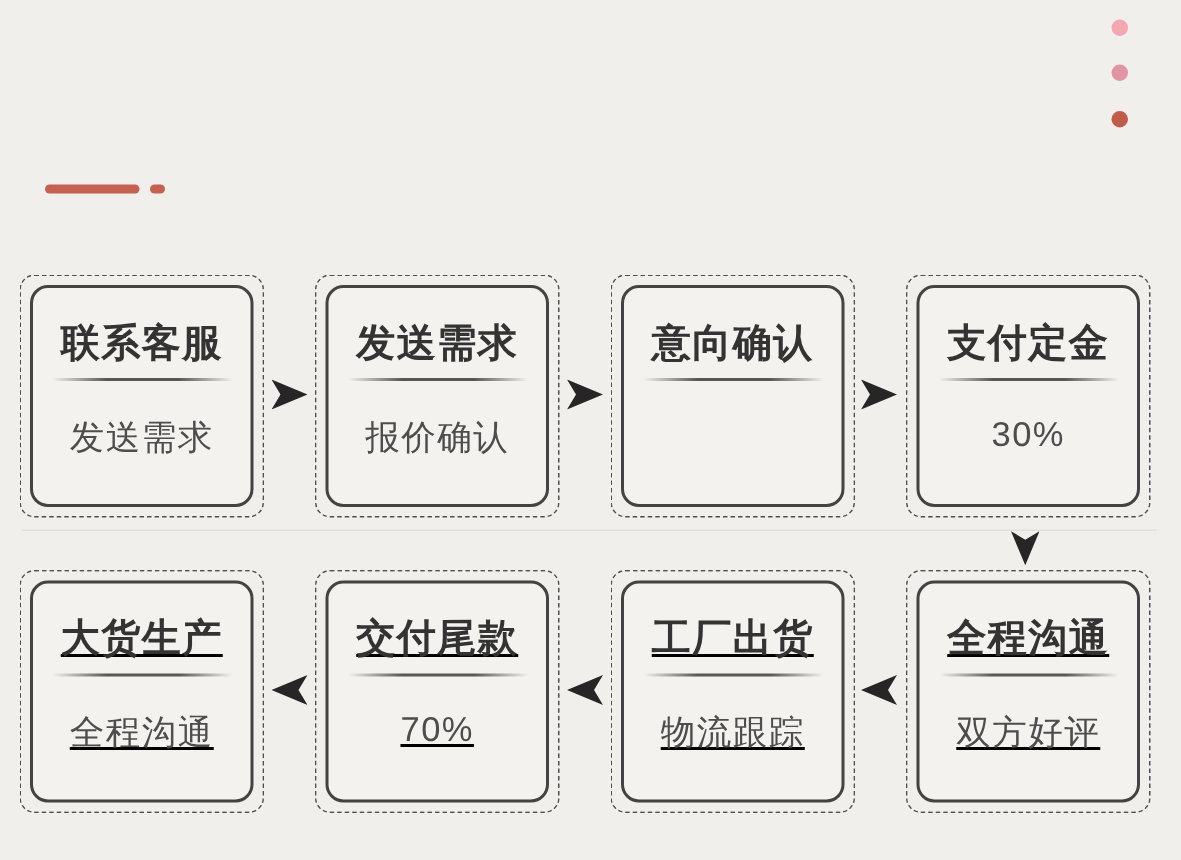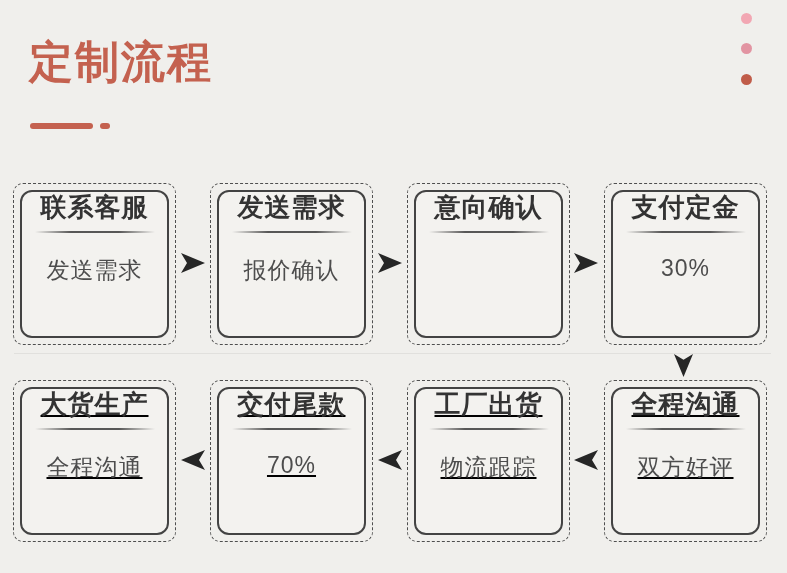--- a/index.html
+++ b/index.html
@@ -73,20 +73,21 @@
   }
   .step-inner {
     width: 100%;
     height: 100%;
     border: 2px solid #434343;
     border-radius: 12px;
     background: #f3f2ef;
     display: flex;
     flex-direction: column;
     align-items: center;
+    padding-top: 21px;
   }
   .step-title {
     font-size: 26px;
     font-weight: bold;
     color: #333333;
     letter-spacing: 1px;
     line-height: 30px;
     white-space: nowrap;
   }
   .step-divider {
@@ -130,21 +131,20 @@
     height: 23px;
   }
   .arrow-down svg { display: block; width: 100%; height: 100%; }
   .arrow-down polygon { fill: #262626; }
 </style>
 </head>
 <body>
 
 <div class="page">
 
-  <div class="page-title">定制流程</div>
   <div class="title-underline"></div>
   <div class="title-underline-dot"></div>
 
   <div class="decor-dot d1" style="background:#f2a7b3;"></div>
   <div class="decor-dot d2" style="background:#e294a2;"></div>
   <div class="decor-dot d3" style="background:#c05c49;"></div>
 
   <div class="row-separator"></div>
 
   <div class="row1">

